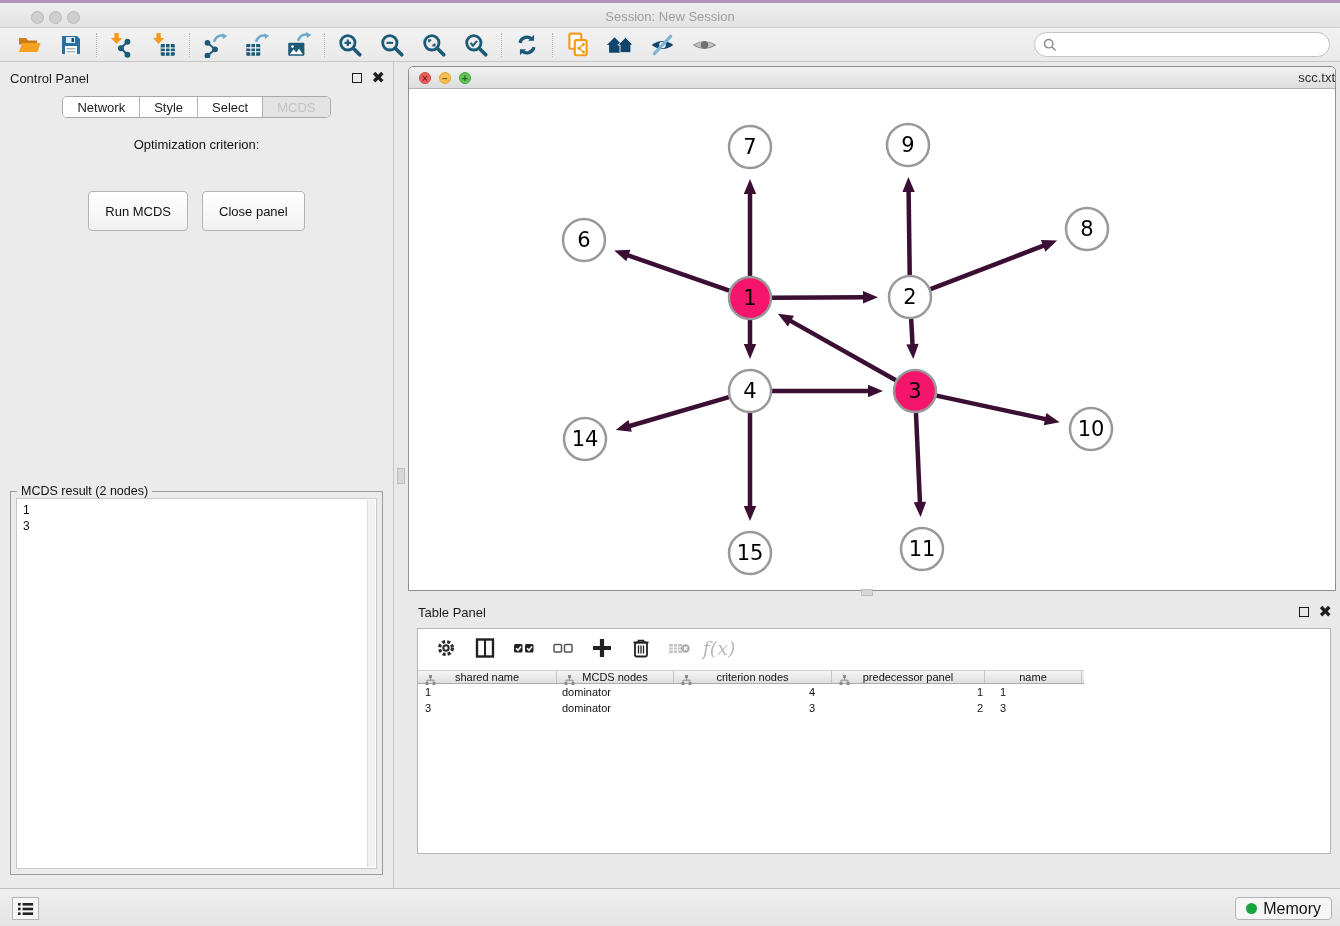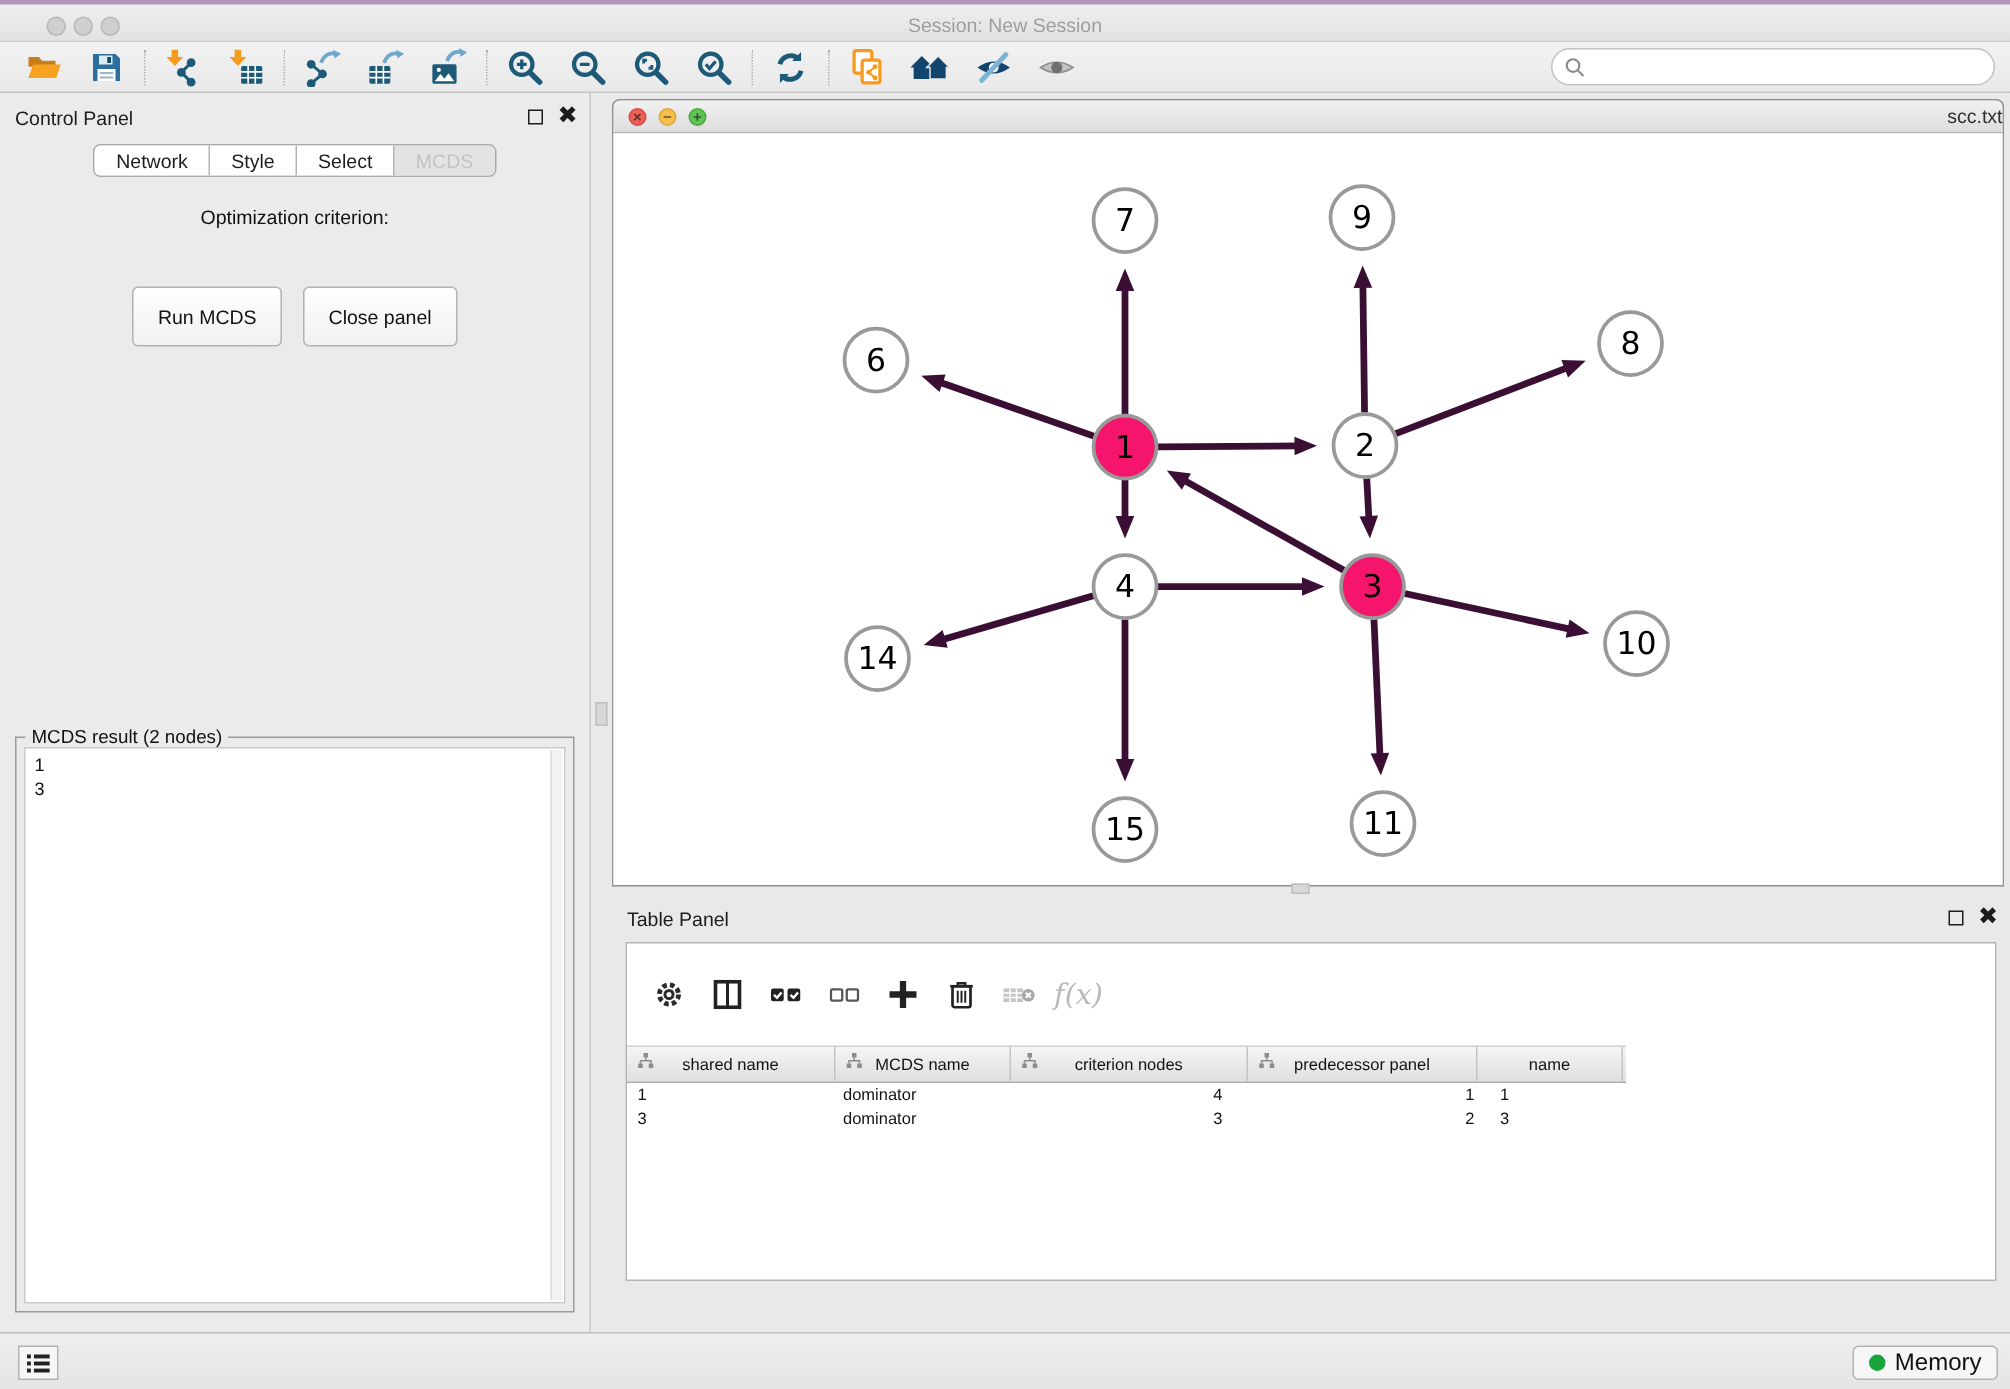--- a/index.html
+++ b/index.html
@@ -95,25 +95,25 @@
   #net-canvas { position:relative; width:926px; height:501px; background:#fff;
     overflow:hidden; }
   #h-splitter { position:absolute; left:861px; top:589px; width:12px; height:7px;
     background:#d7d7d7; border:1px solid #bdbdbd; }
 
   
   #table-panel { position:absolute; left:408px; top:596px; width:932px; height:292px;
     background:#e9e9e9; }
   #tp-inner { position:absolute; left:9px; top:32px; width:914px; height:226px;
     background:#fff; border:1px solid #b4b4b4; }
-  #tp-toolbar { display:flex; align-items:center; gap:15px; padding:22px 0 6px 16px; }
+  #tp-toolbar { display:flex; align-items:center; gap:15px; padding:7px 0 6px 16px; }
   .tpi { width:24px; height:24px; display:flex; align-items:center; justify-content:center; }
   .fx-label { font-family:"DejaVu Serif","Liberation Serif",serif; font-style:italic;
     font-size:19px; color:#b9b9b9; }
-  #tbl-header { display:flex; height:25px; margin-top:16px;
+  #tbl-header { display:flex; height:14px; margin-top:4px;
     background:linear-gradient(#f5f5f5,#dfdfdf); border-top:1px solid #cfcfcf;
     border-bottom:1px solid #ababab; width:666px; }
   .hcell { position:relative; display:flex; align-items:center; justify-content:center;
     font-size:11px; color:#111; border-right:1px solid #c4c4c4; }
   .hcell .type-ico { position:absolute; left:7px; top:4px; }
   .trow { display:flex; height:16px; }
   .tcell { font-size:11px; color:#111; line-height:16px; overflow:hidden;
     white-space:nowrap; }
   #table-tabs { position:absolute; top:269px; left:0; right:0; display:flex;
     justify-content:center; }
@@ -449,21 +449,21 @@
         </div>
         <div class="hcell" style="width: 117px;">
           <svg class="type-ico" width="11" height="11" viewBox="0 0 11 11">
             <g fill="#8c8c8c">
               <rect x="4" y="0" width="3" height="3"></rect>
               <rect x="0.5" y="7" width="3" height="3"></rect>
               <rect x="7.5" y="7" width="3" height="3"></rect>
             </g>
             <path d="M5.5 3v2.2M2 7V5.2h7V7" stroke="#8c8c8c" fill="none" stroke-width="1"></path>
           </svg>
-          <span>MCDS name</span>
+          <span>MCDS nodes</span>
         </div>
         <div class="hcell" style="width: 158px;">
           <svg class="type-ico" width="11" height="11" viewBox="0 0 11 11">
             <g fill="#8c8c8c">
               <rect x="4" y="0" width="3" height="3"></rect>
               <rect x="0.5" y="7" width="3" height="3"></rect>
               <rect x="7.5" y="7" width="3" height="3"></rect>
             </g>
             <path d="M5.5 3v2.2M2 7V5.2h7V7" stroke="#8c8c8c" fill="none" stroke-width="1"></path>
           </svg>

